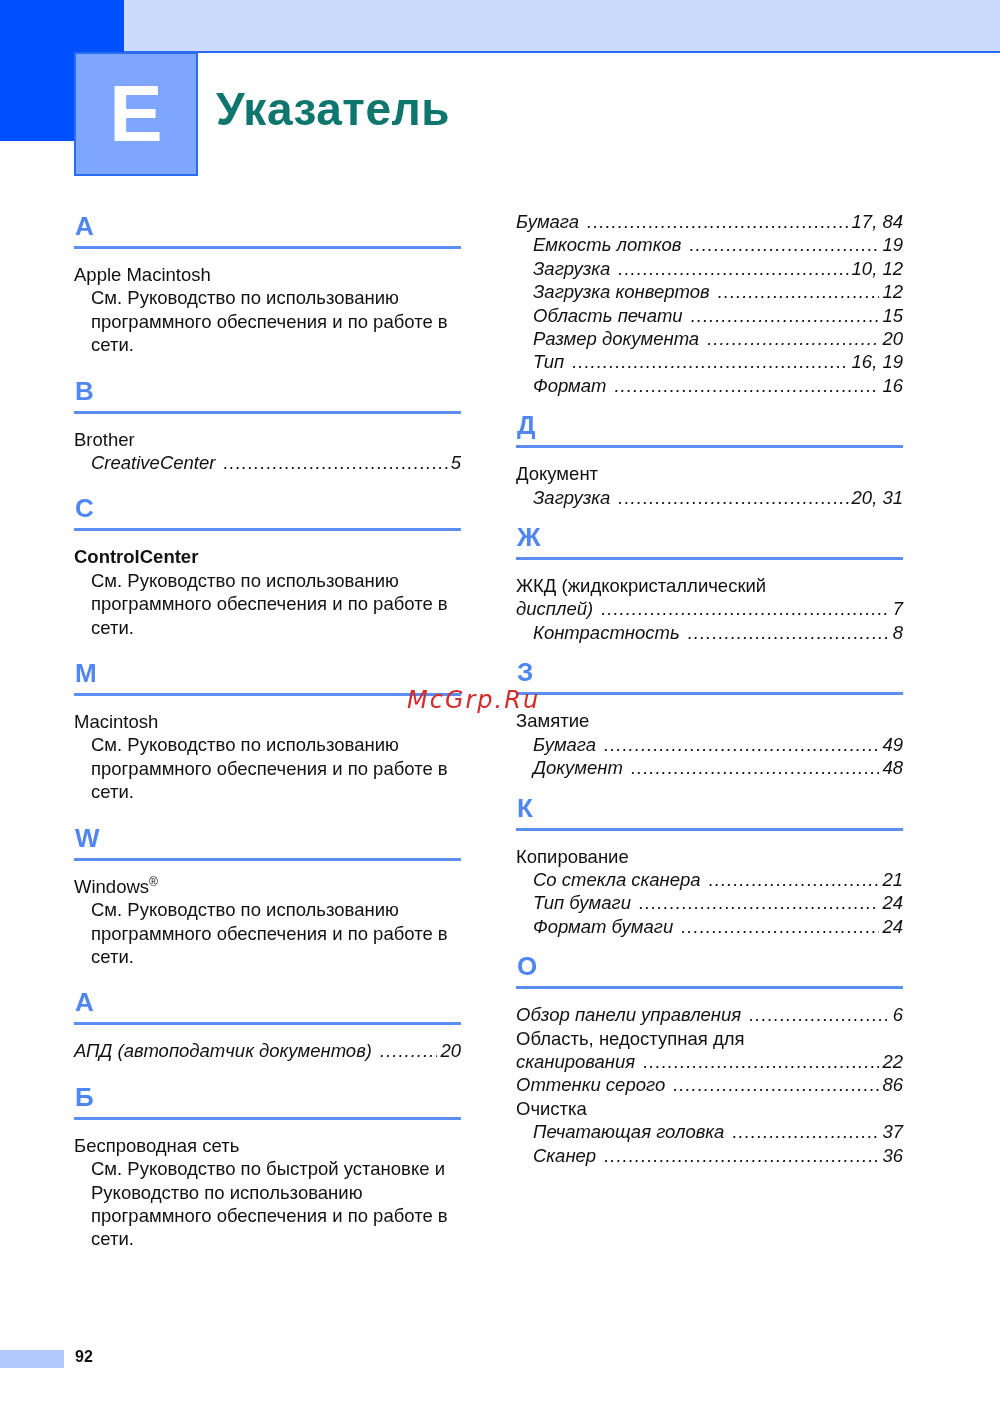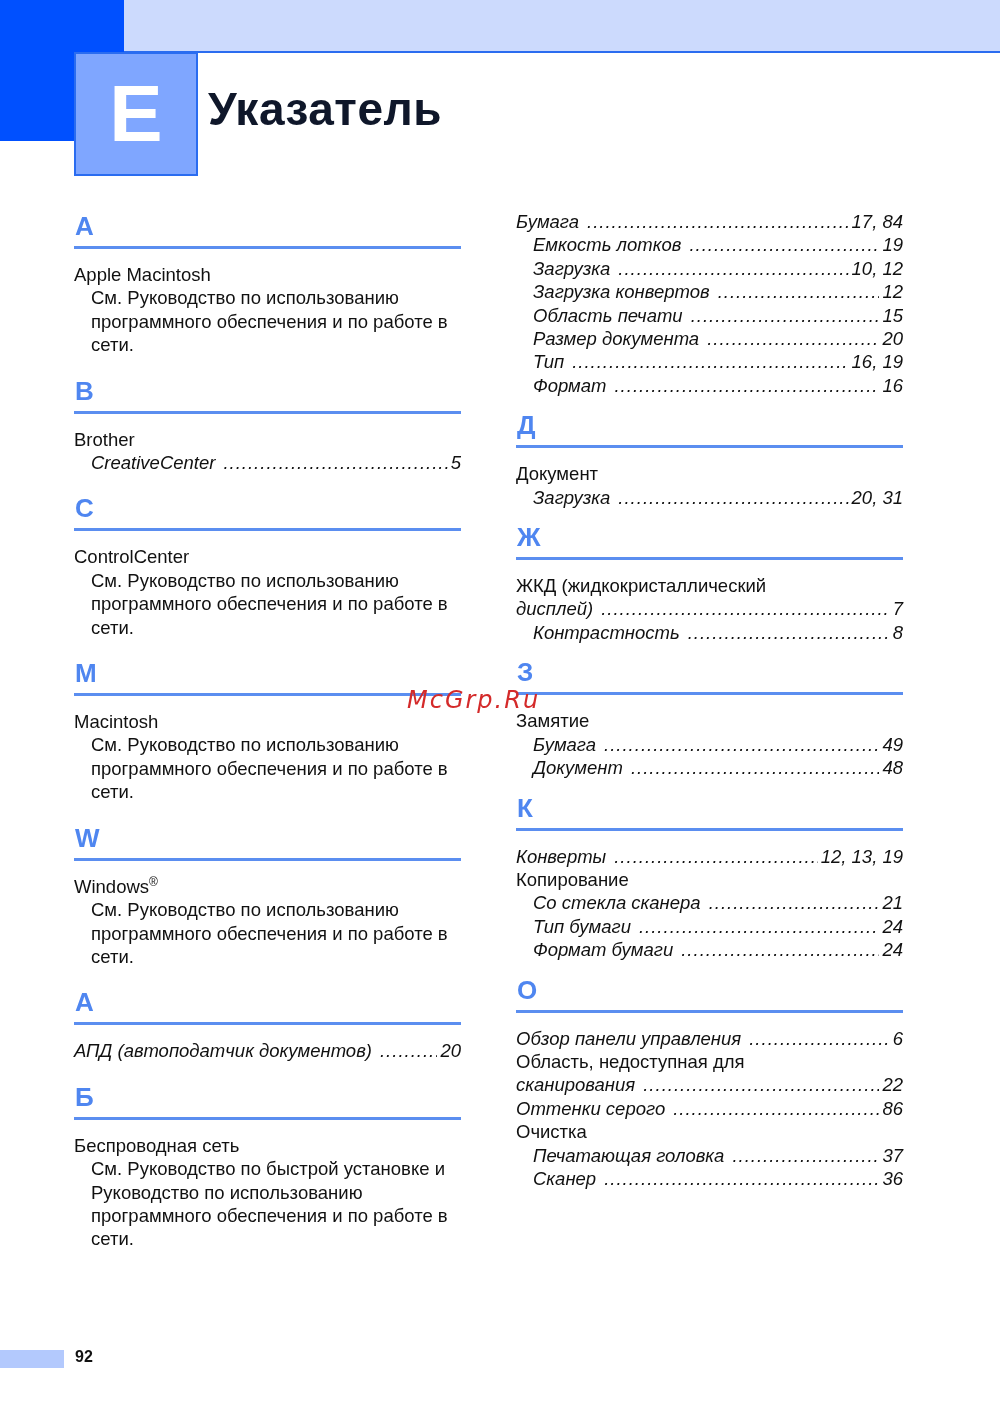--- a/index.html
+++ b/index.html
@@ -10,22 +10,22 @@
   }
   .top-dark { position: absolute; left: 0; top: 0; width: 124px; height: 141px; background: #0050ff; }
   .top-light { position: absolute; left: 124px; top: 0; width: 876px; height: 51px; background: #ccdafd; border-bottom: 2px solid #2a6cf0; }
   .chapter-box {
     position: absolute; left: 74px; top: 52px; width: 120px; height: 120px;
     background: #7fa6ff; border: 2px solid #2a6cf0;
     display: flex; align-items: center; justify-content: center;
     color: #fff; font-weight: bold; font-size: 80px; line-height: 1;
   }
   .page-title {
-    position: absolute; left: 208px; top: 82px;
-    font-size: 46px; font-weight: bold; color: #0f172a; letter-spacing: 0.5px;
+    position: absolute; left: 216px; top: 82px;
+    font-size: 46px; font-weight: bold; color: #0f766e; letter-spacing: 0.5px;
   }
   .col { position: absolute; top: 210px; width: 387px; }
   .col.left { left: 74px; }
   .col.right { left: 516px; }
   .section { margin-bottom: 10px; }
   .letter {
     color: #4f86f0; font-weight: bold; font-size: 26px; line-height: 32px;
     padding-left: 1px;
   }
   .rule { height: 3px; background: #5b8ef0; margin: 4px 0 14px 0; }
@@ -71,21 +71,21 @@
       <div class="entry"><span class="t" style="white-space: normal;">Brother</span></div>
       <div class="entry sub dotrow">
         <span class="t">CreativeCenter</span>
         <span class="dots"></span>
         <span class="p">5</span>
       </div>
     </div>
     <div class="section" style="margin-bottom: 18px;">
       <div class="letter">C</div>
       <div class="rule"></div>
-      <div class="entry"><span class="t" style="white-space: normal;">ControlCenter</span></div>
+      <div class="entry"><span class="t" style="white-space: normal; font-weight: bold;">ControlCenter</span></div>
       <div class="entry sub"><span class="t" style="white-space: normal;">См. Руководство по использованию программного обеспечения и по работе в сети.</span></div>
     </div>
     <div class="section" style="margin-bottom: 18px;">
       <div class="letter">M</div>
       <div class="rule"></div>
       <div class="entry"><span class="t" style="white-space: normal;">Macintosh</span></div>
       <div class="entry sub"><span class="t" style="white-space: normal;">См. Руководство по использованию программного обеспечения и по работе в сети.</span></div>
     </div>
     <div class="section" style="margin-bottom: 18px;">
       <div class="letter">W</div>
@@ -188,25 +188,20 @@
       </div>
       <div class="entry sub dotrow">
         <span class="t">Документ</span>
         <span class="dots"></span>
         <span class="p">48</span>
       </div>
     </div>
     <div class="section" style="margin-bottom: 12px;">
       <div class="letter">К</div>
       <div class="rule"></div>
-      <div class="entry dotrow">
-        <span class="t">Конверты</span>
-        <span class="dots"></span>
-        <span class="p">12, 13, 19</span>
-      </div>
       <div class="entry"><span class="t" style="white-space: normal;">Копирование</span></div>
       <div class="entry sub dotrow">
         <span class="t">Со стекла сканера</span>
         <span class="dots"></span>
         <span class="p">21</span>
       </div>
       <div class="entry sub dotrow">
         <span class="t">Тип бумаги</span>
         <span class="dots"></span>
         <span class="p">24</span>

